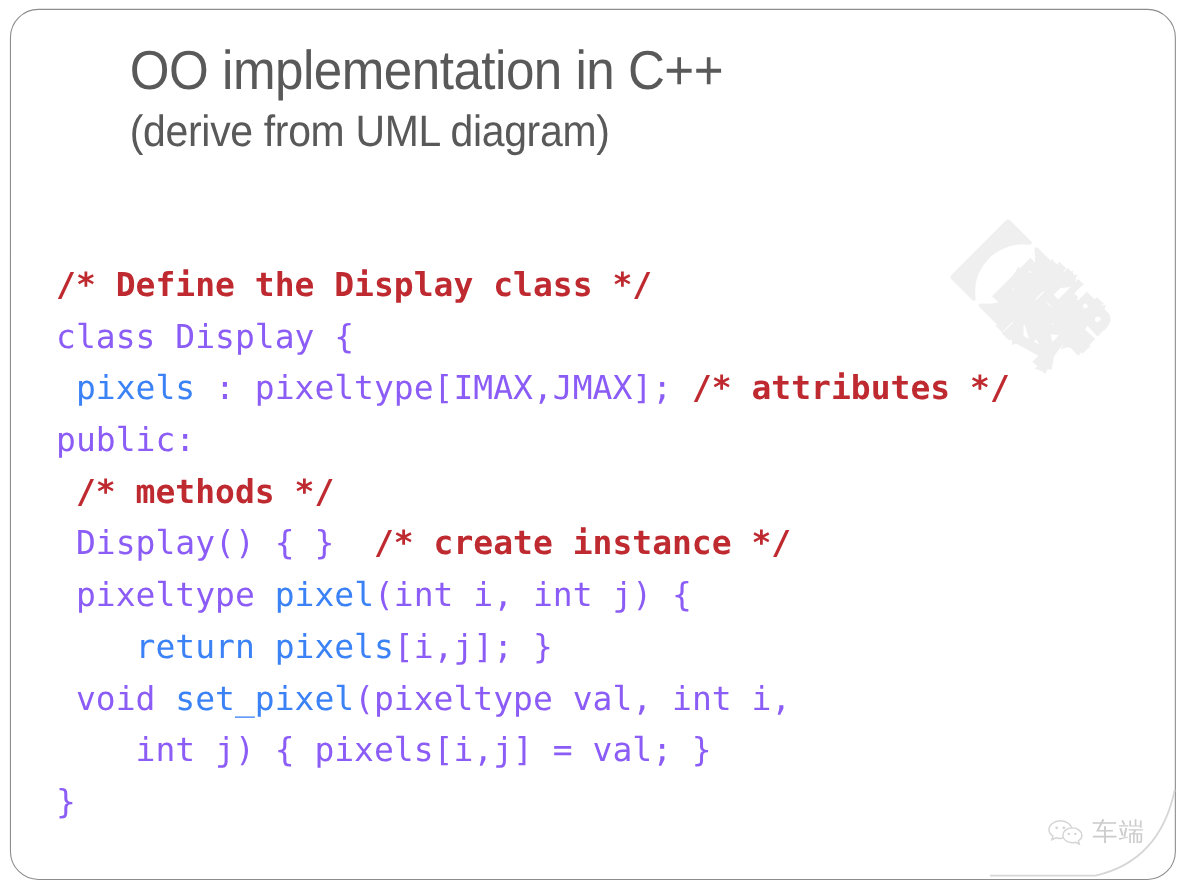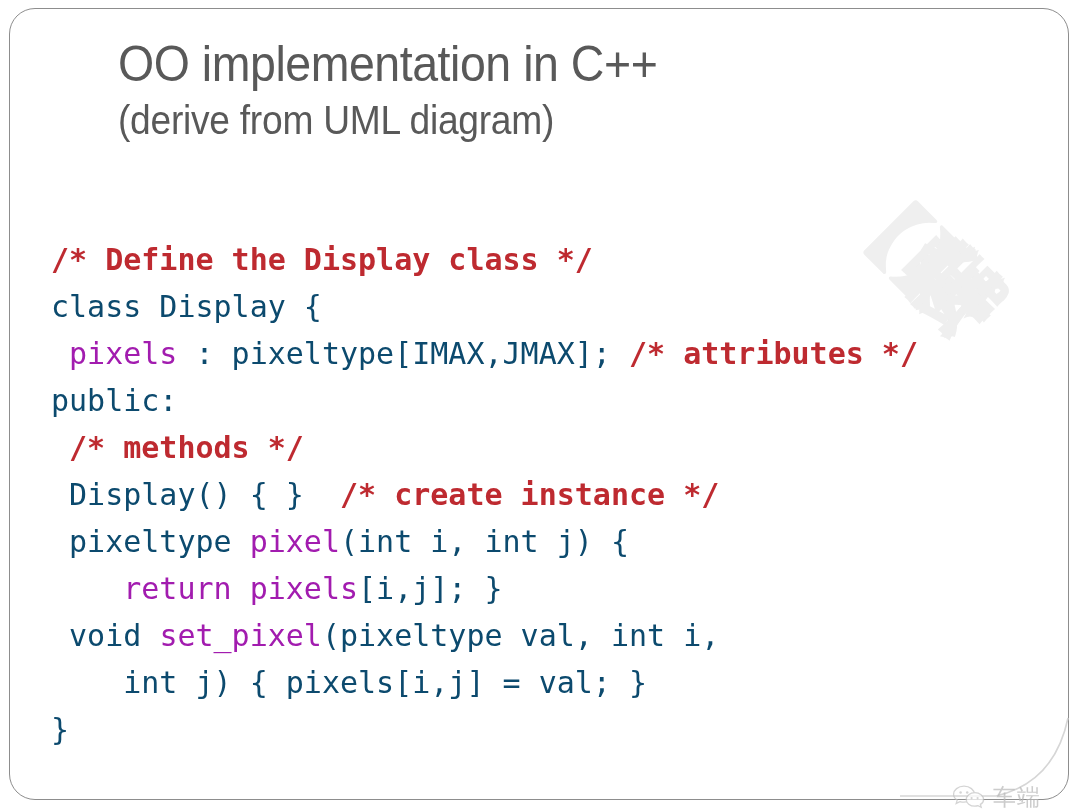--- a/index.html
+++ b/index.html
@@ -106,31 +106,31 @@
   }
   .code-line {
     white-space: pre;
     height: 47px;
   }
   .tok-comment {
     color: #be2a30;
     font-weight: bold;
   }
   .tok-ident {
-    color: #a21caf;
+    color: #3b82f6;
   }
   .tok-plain {
-    color: #0c4a6e;
+    color: #8b5cf6;
   }
 
   
   #footer-badge {
     position: absolute;
     left: 952px;
-    top: 784px;
+    top: 744px;
     display: flex;
     align-items: center;
     gap: 7px;
     opacity: 0.72;
   }
   #wechat-icon {
     width: 34px;
     height: 26px;
     position: relative;
   }

